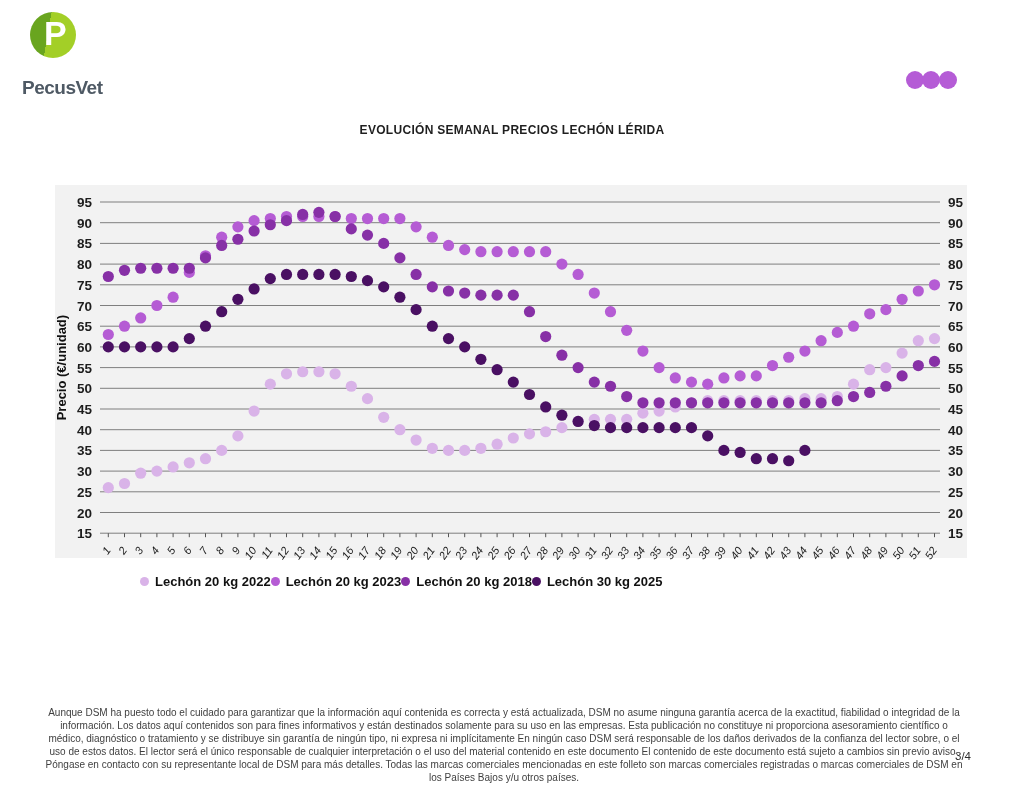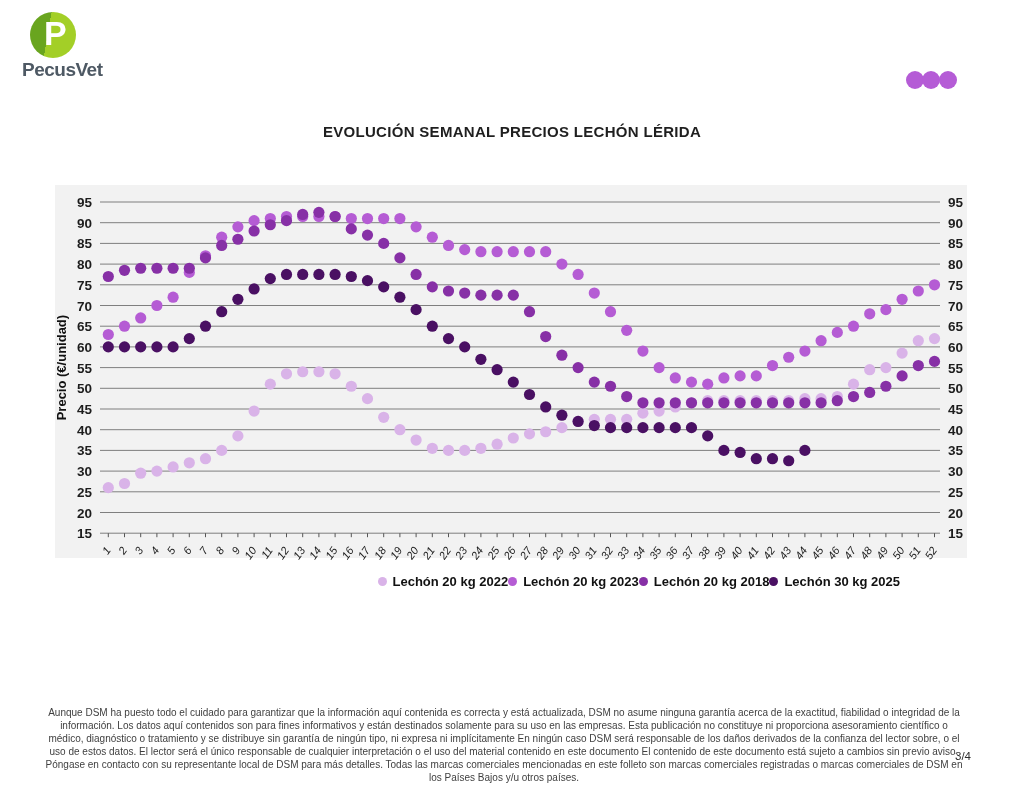--- a/index.html
+++ b/index.html
@@ -5,39 +5,39 @@
   html,body{margin:0;padding:0;background:#ffffff;}
   body{width:1024px;height:791px;position:relative;font-family:"Liberation Sans",sans-serif;overflow:hidden;}
 
   
   .logo{position:absolute;left:22px;top:12px;width:120px;}
   .logo-circle{width:46px;height:46px;border-radius:50%;
     background:linear-gradient(100deg,#69a51f 0 40%,#a3cf27 40%);
     position:relative;margin-left:8px;}
   .logo-circle .p{position:absolute;left:14px;top:2px;font-size:34px;font-weight:bold;
     color:#ffffff;font-family:"Liberation Sans",sans-serif;}
-  .logo-text{margin-top:1px;font-size:19px;font-weight:bold;color:#4e5964;letter-spacing:-0.5px;}
+  .logo-text{margin-top:19px;font-size:19px;font-weight:bold;color:#4e5964;letter-spacing:-0.5px;}
 
   .hdr-dots{position:absolute;top:71px;left:906px;height:18px;}
   .hdr-dots span{position:absolute;width:18px;height:18px;border-radius:50%;top:0;}
 
   
   .page-title{position:absolute;top:123px;left:0;width:1024px;text-align:center;
-    font-size:15px;font-weight:bold;color:#1f1f1f;letter-spacing:0.3px;}
+    font-size:12px;font-weight:bold;color:#1f1f1f;letter-spacing:0.3px;}
 
   
   #chart-wrap{position:absolute;left:0;top:185px;width:1024px;height:375px;}
   svg text{font-family:"Liberation Sans",sans-serif;}
   .ax{font-size:13.5px;font-weight:600;fill:#1d1d1d;}
   .xlab{font-size:11px;font-style:italic;fill:#1d1d1d;}
   .ylab{font-size:13px;font-weight:bold;fill:#111111;}
 
   
   .legend{position:absolute;left:140px;top:574px;width:760px;display:flex;
-    justify-content:flex-end;align-items:center;}
+    justify-content:flex-start;align-items:center;}
   .legend-item{display:flex;align-items:center;gap:6px;}
   .legend-dot{width:9px;height:9px;border-radius:50%;display:inline-block;}
   .legend-label{font-size:13px;font-weight:bold;color:#111111;}
 
   
   .disclaimer{position:absolute;left:45px;top:696px;width:918px;
     font-size:10px;line-height:1.3;color:#3f3f3f;text-align:center;}
   .page-num{position:absolute;left:955px;top:750px;font-size:11.5px;color:#2d2d2d;}
 </style>
 </head>

